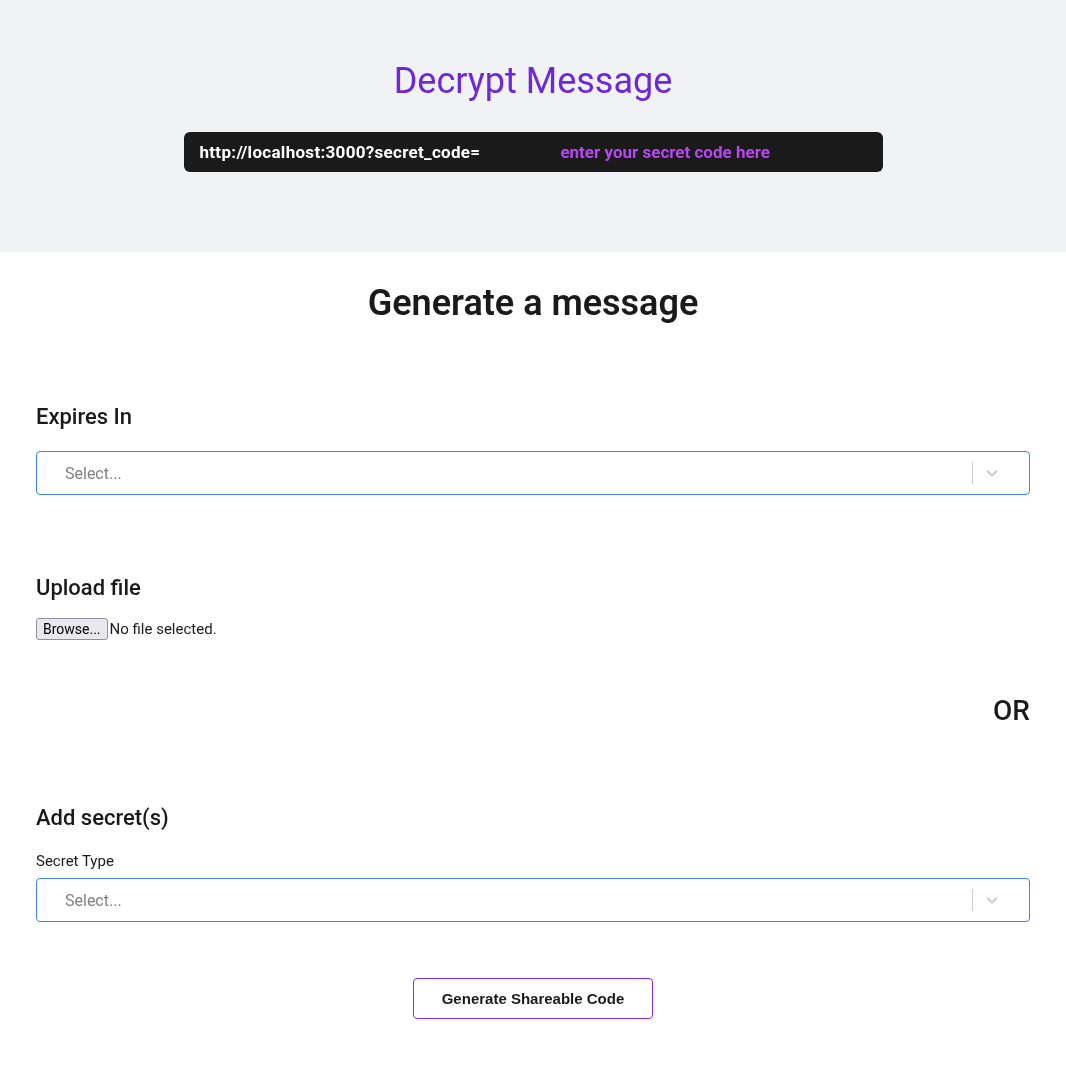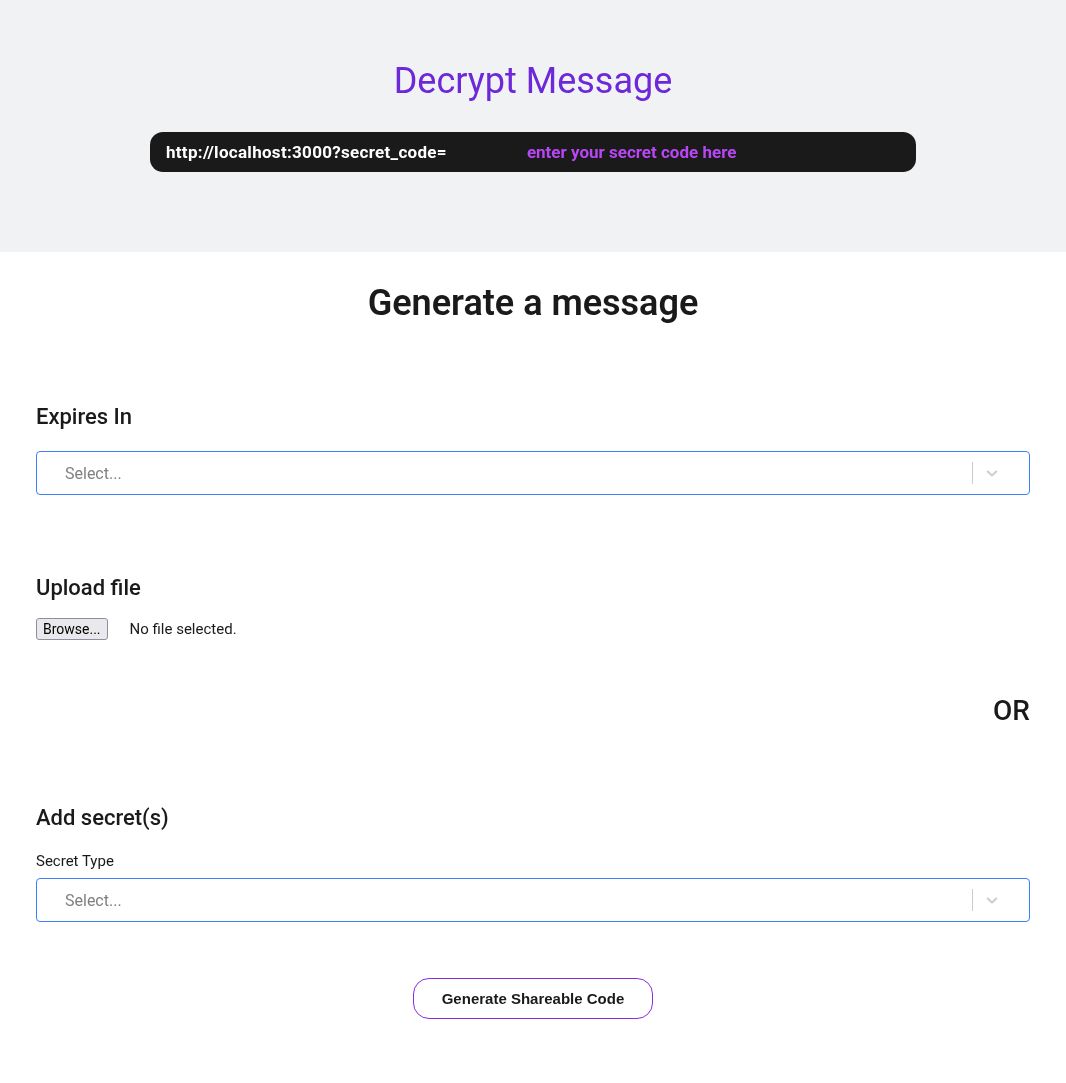--- a/index.html
+++ b/index.html
@@ -20,25 +20,25 @@
     }
     .decrypt-title {
       font-size: 36px;
       font-weight: 400;
       margin-bottom: 30px;
       color: #6d28d9;
     }
     .url-bar {
       background: #1a1a1a;
       color: #fff;
-      border-radius: 13px;
+      border-radius: 6px;
       padding: 10px 16px;
       display: flex;
       align-items: center;
-      width: 766px;
+      width: 699px;
       margin: 0 auto;
       font-family: inherit;
     }
     .url-prefix {
       font-weight: 700;
       font-size: 17px;
       letter-spacing: 0.3px;
       color: #fff;
       white-space: nowrap;
     }
@@ -120,21 +120,21 @@
     .upload-label {
       font-size: 22px;
       font-weight: 500;
       color: #1a1a1a;
       margin-bottom: 18px;
       display: block;
     }
     .file-row {
       display: flex;
       align-items: center;
-      gap: 22px;
+      gap: 2px;
     }
     .browse-btn {
       background: #e9e9ed;
       border: 1px solid #8f8f9d;
       border-radius: 3px;
       padding: 2px 6px;
       font-size: 14px;
       cursor: pointer;
       font-family: inherit;
     }
@@ -162,21 +162,21 @@
       margin-bottom: 8px;
       display: block;
     }
     .generate-btn-wrap {
       text-align: center;
       margin-top: 56px;
     }
     .generate-btn {
       background: #fff;
       border: 1px solid #8a2be2;
-      border-radius: 16px;
+      border-radius: 4px;
       padding: 11px 28px;
       font-size: 15px;
       font-weight: 700;
       color: #1a1a1a;
       cursor: pointer;
     }
   </style>
 </head>
 <body>
 

